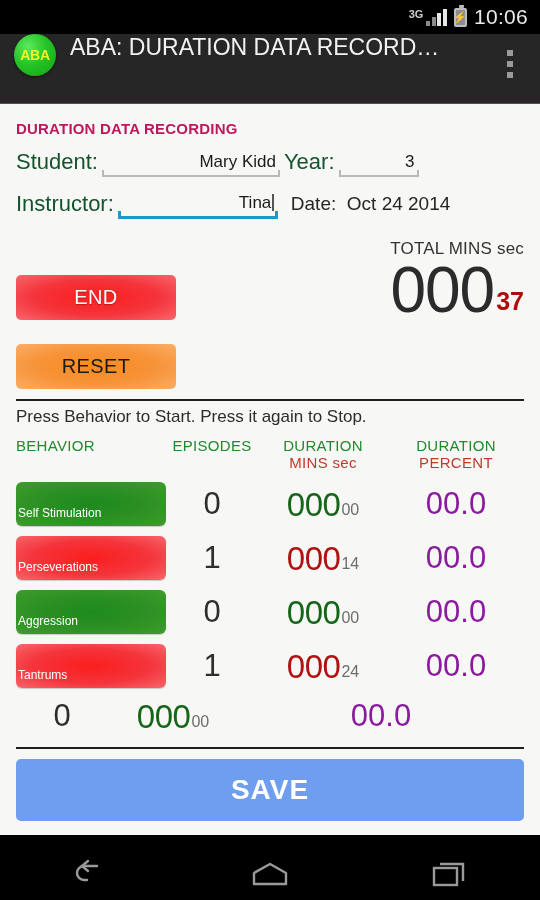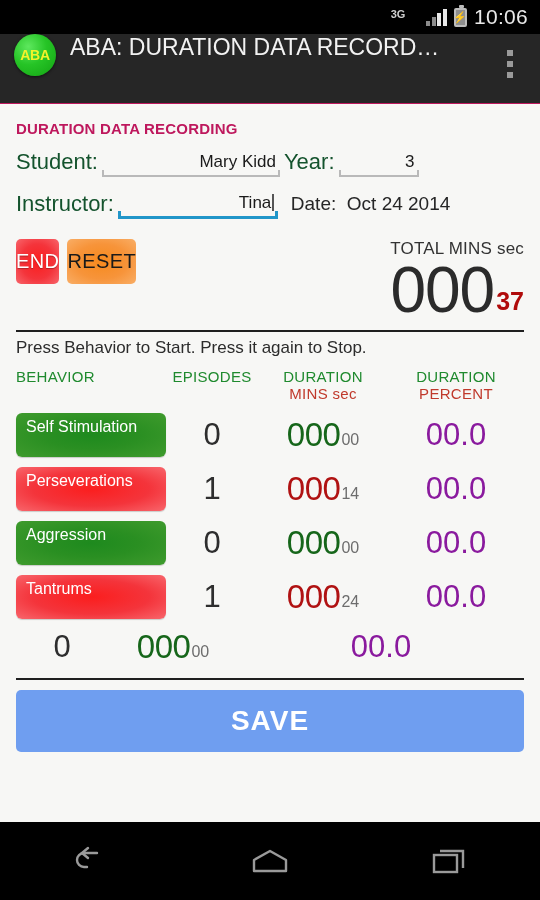--- a/index.html
+++ b/index.html
@@ -10,21 +10,21 @@
     overflow:hidden;
   }
   .phone { width:540px; height:900px; display:flex; flex-direction:column; background:#f7f7f5; }
 
   
   .statusbar {
     height:34px; background:#000; flex:0 0 34px;
     display:flex; align-items:center; justify-content:flex-end;
     padding-right:12px; gap:7px;
   }
-  .sb-sig { display:flex; align-items:flex-end; gap:20px; position:relative; }
+  .sb-sig { display:flex; align-items:flex-end; gap:2px; position:relative; }
   .sb-3g { color:#cfcfcf; font-size:11px; font-weight:bold; line-height:1; margin-right:1px; margin-bottom:6px; }
   .bars { display:flex; align-items:flex-end; gap:1.5px; height:17px; }
   .bars i { width:4px; background:#8b8b8b; display:block; }
   .bars i.on { background:#e8e8e8; }
   .bars i:nth-child(1){height:5px;} .bars i:nth-child(2){height:9px;}
   .bars i:nth-child(3){height:13px;} .bars i:nth-child(4){height:17px;}
   .sb-batt {
     width:13px; height:19px; border:2px solid #bdbdbd; border-radius:2px;
     position:relative; display:flex; align-items:center; justify-content:center;
     background:#8e8e8e;
@@ -81,21 +81,21 @@
   .field.focused .fline:before, .field.focused .fline:after { background:#2196c9; height:8px; width:3px; }
   .caret { display:inline-block; width:1.5px; height:17px; background:#555;
     vertical-align:-3px; margin-left:1px; }
   .f-student { width:178px; }
   .f-year { width:80px; }
   .f-instructor { width:160px; }
   .datetext { font-size:19px; color:#262626; padding-bottom:4px; margin-left:9px; white-space:nowrap; }
 
   
   .timerblock { display:flex; margin-top:4px; }
-  .ctrlcol { width:160px; flex:0 0 160px; display:flex; flex-direction:row; gap:8px; }
+  .ctrlcol { width:160px; flex:0 0 160px; display:flex; flex-direction:column; gap:24px;margin-top:36px; }
   .btn {
     height:45px; border-radius:5px; display:flex; align-items:center; justify-content:center;
     font-size:20px; letter-spacing:0.4px; border:none; cursor:pointer;
   }
   .btn-end {
     background:radial-gradient(ellipse at 50% 50%, #fb1e1e 0%, #f4343b 55%, #f8666c 100%);
     color:#fff; text-shadow:0 1px 1px rgba(0,0,0,.3);
   }
   .btn-reset {
     background:radial-gradient(ellipse at 50% 50%, #f68a1e 0%, #f7943a 55%, #f9ae66 100%);
@@ -115,22 +115,22 @@
   .thead { display:flex; align-items:flex-start; padding-bottom:6px; }
   .th { font-size:15px; color:#1f8a2e; letter-spacing:0.3px; }
   .th .sub { color:#c0392b; display:block; }
   .c-beh   { width:150px; flex:0 0 150px; }
   .c-epi   { width:92px;  flex:0 0 92px; text-align:center; }
   .c-dur   { width:130px; flex:0 0 130px; text-align:center; }
   .c-pct   { flex:1; text-align:center; }
 
   .trow { display:flex; align-items:center; padding:5px 0; }
   .behbtn {
-    width:150px; min-height:44px; border-radius:6px; display:flex; align-items:flex-start;
-    padding:5px 10px; color:#fff; font-size:16px; line-height:1.15; cursor:pointer;
+    width:150px; min-height:44px; border-radius:6px; display:flex; align-items:flex-end;
+    padding:5px 2px; color:#fff; font-size:12px; line-height:1.15; cursor:pointer;
     box-shadow:0 1px 1px rgba(0,0,0,.18);
   }
   .behbtn.green { background:radial-gradient(ellipse at 50% 50%, #1e8a1e 0%, #2a8f22 45%, #3f9b2d 100%); }
   .behbtn.red   { background:radial-gradient(ellipse at 50% 50%, #fb1e1e 0%, #f4343b 55%, #f8666c 100%); }
   .epi { font-size:31px; color:#2e2e2e; }
   .dur { display:flex; align-items:flex-end; justify-content:center; line-height:1; }
   .dur-min { font-size:33px; letter-spacing:-0.5px; }
   .dur-sec { font-size:16px; padding-bottom:3px; margin-left:1px; }
   .dur.green .dur-min { color:#16661a; } .dur.green .dur-sec { color:#6d6d6d; }
   .dur.red   .dur-min { color:#b01212; } .dur.red   .dur-sec { color:#6d6d6d; }

